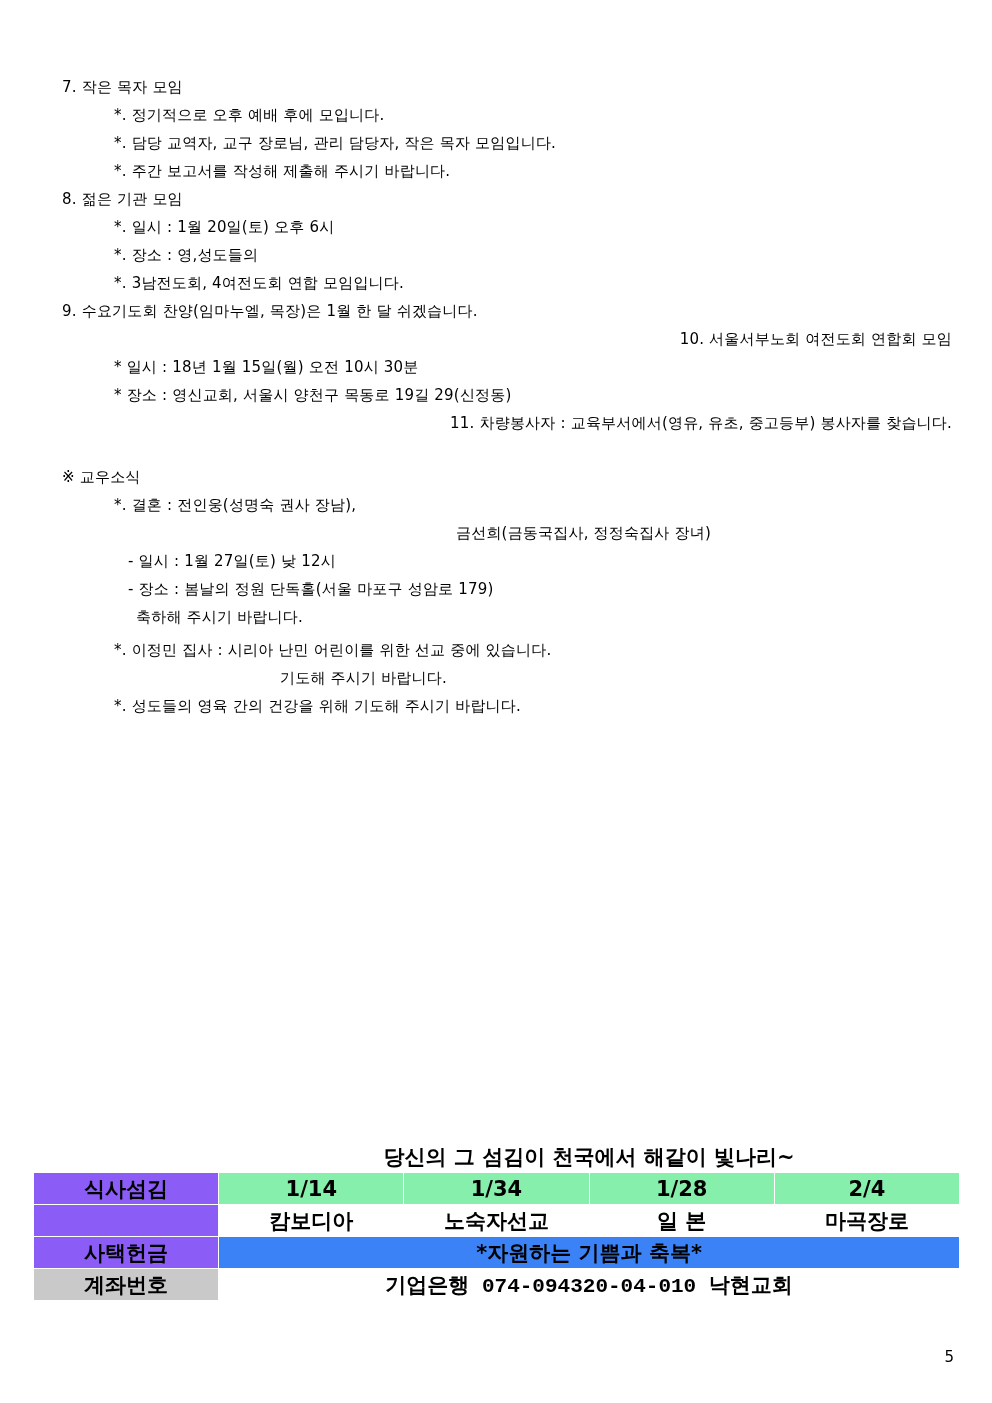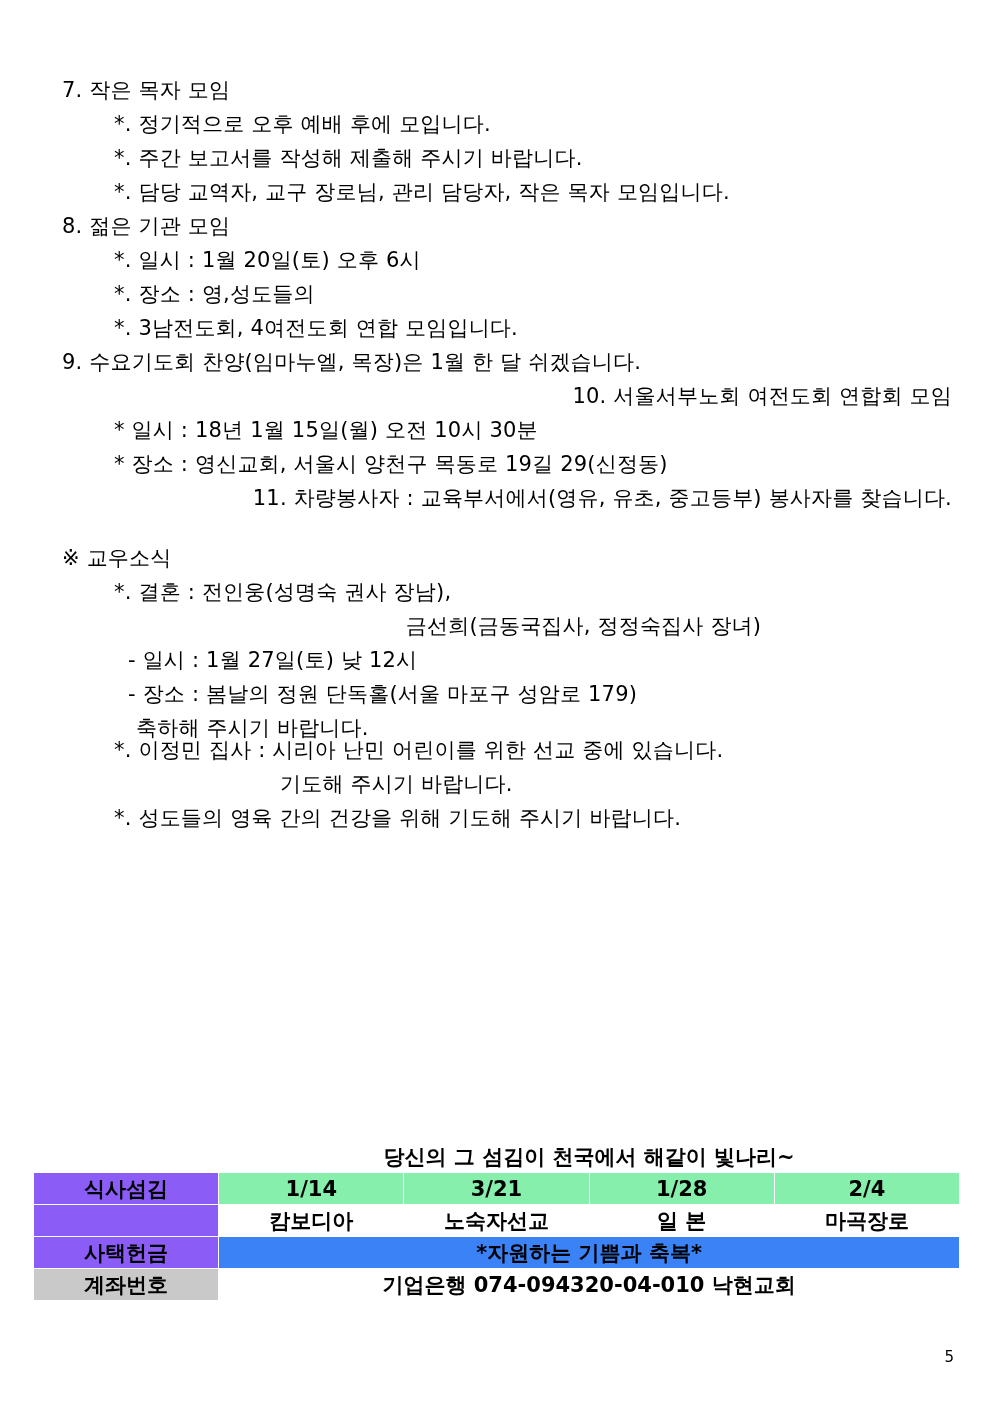--- a/index.html
+++ b/index.html
@@ -13,35 +13,35 @@
   }
   .page {
     position: relative;
     width: 992px;
     height: 1403px;
     box-sizing: border-box;
     padding: 80px 40px 0 40px;
     overflow: hidden;
   }
   .content {
-    font-size: 21px;
+    font-size: 15px;
     line-height: 1.0;
   }
   .line {
     white-space: pre;
     letter-spacing: 0.2px;
   }
   
   .lvl-num   { padding-left: 22px; margin-bottom: 13px; }
   .lvl-num2  { padding-left: 14px; margin-bottom: 13px; text-align: right; }
   .lvl-star  { padding-left: 74px; margin-bottom: 13px; }
   .lvl-dash  { padding-left: 88px; margin-bottom: 13px; }
   .lvl-deep  { padding-left: 175px; margin-bottom: 13px; text-align: center; }
   .lvl-deep2 { padding-left: 240px; margin-bottom: 13px; }
-  .lvl-cont  { padding-left: 96px; margin-bottom: 1px; }
+  .lvl-cont  { padding-left: 96px; margin-bottom: 18px; }
   .lvl-note  { padding-left: 22px; margin-bottom: 13px; }
 
   .gap-block { height: 26px; }
 
   
   .table-wrap {
     position: absolute;
     left: 33px;
     top: 1140px;
     width: 927px;
@@ -92,20 +92,21 @@
     font-size: 22px;
     padding-right: 12px;
   }
   td.acct {
     background: #ffffff;
     text-align: left;
     font-weight: bold;
     font-size: 25px;
     padding-left: 22px;
     height: 44px;
+    font-family: Liberation Mono, monospace;
   }
   td.hdr-tall {
     background: #c9c9c9;
     font-weight: bold;
     font-size: 22px;
     height: 44px;
   }
   .page-number {
     position: absolute;
     right: 38px;
@@ -114,22 +115,22 @@
   }
 </style>
 </head>
 <body>
 
 <div class="page">
 
   <div class="content">
     <div class="line lvl-num">7. 작은 목자 모임</div>
     <div class="line lvl-star">*. 정기적으로 오후 예배 후에 모입니다.</div>
+    <div class="line lvl-star">*. 담당 교역자, 교구 장로님, 관리 담당자, 작은 목자 모임입니다.</div>
     <div class="line lvl-star">*. 주간 보고서를 작성해 제출해 주시기 바랍니다.</div>
-    <div class="line lvl-star">*. 담당 교역자, 교구 장로님, 관리 담당자, 작은 목자 모임입니다.</div>
     <div class="line lvl-num">8. 젊은 기관 모임</div>
     <div class="line lvl-star">*. 일시 : 1월 20일(토) 오후 6시</div>
     <div class="line lvl-star">*. 장소 : 영,성도들의</div>
     <div class="line lvl-star">*. 3남전도회, 4여전도회 연합 모임입니다.</div>
     <div class="line lvl-num">9. 수요기도회 찬양(임마누엘, 목장)은 1월 한 달 쉬겠습니다.</div>
     <div class="line lvl-num2">10. 서울서부노회 여전도회 연합회 모임</div>
     <div class="line lvl-star">* 일시 : 18년 1월 15일(월) 오전 10시 30분</div>
     <div class="line lvl-star">* 장소 : 영신교회, 서울시 양천구 목동로 19길 29(신정동)</div>
     <div class="line lvl-num2">11. 차량봉사자 : 교육부서에서(영유, 유초, 중고등부) 봉사자를 찾습니다.</div>
 
@@ -149,21 +150,21 @@
   <div class="table-wrap">
     <table class="schedule">
       <tbody>
           <tr>
         <td class="plain"></td>
         <td class="banner" colspan="4">당신의 그 섬김이 천국에서 해같이 빛나리~</td>
       </tr>
       <tr>
         <td class="hdr">식사섬김</td>
         <td class="datecell">1/14</td>
-        <td class="datecell">3/21</td>
+        <td class="datecell">1/34</td>
         <td class="datecell">1/28</td>
         <td class="datecell">2/4</td>
       </tr>
       <tr>
         <td class="hdr"></td>
         <td class="namecell">캄보디아</td>
         <td class="namecell">노숙자선교</td>
         <td class="namecell">일  본</td>
         <td class="namecell">마곡장로</td>
       </tr>

